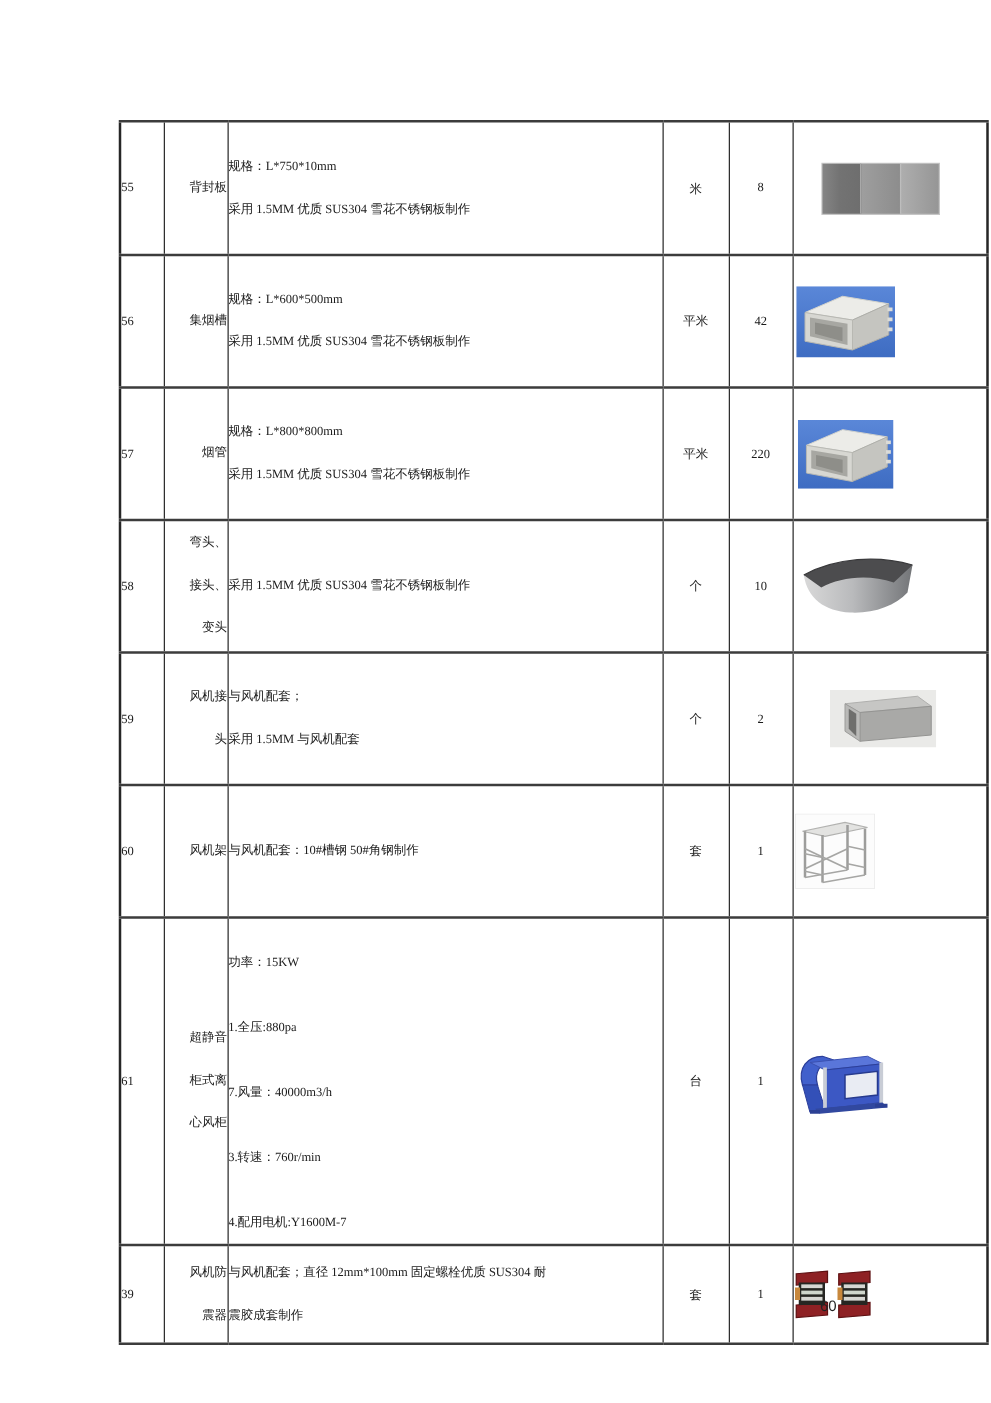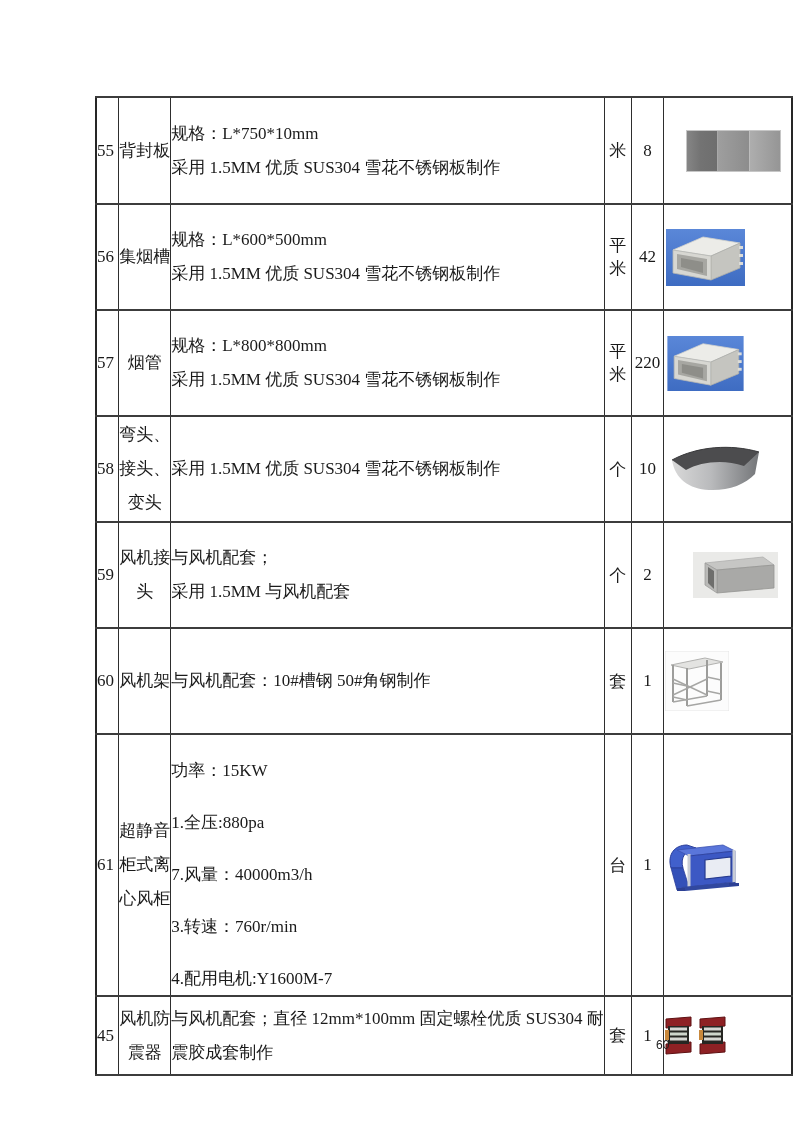--- a/index.html
+++ b/index.html
@@ -9,24 +9,24 @@
     overflow:hidden;
   }
   table.items{
     position:absolute;left:95px;top:96px;
     border-collapse:collapse;table-layout:fixed;
     border:2px solid #262626;
   }
   table.items td{
     border-left:1px solid #2e2e2e;border-right:1px solid #2e2e2e;
     border-top:2px solid #3c3c3c;border-bottom:2px solid #3c3c3c;
-    padding:0;font-size:17px;vertical-align:middle;overflow:hidden;
+    padding:0;font-size:10px;vertical-align:middle;overflow:hidden;
   }
   .cell-no{text-align:left;}
-  .cell-name{text-align:center;}
+  .cell-name{text-align:right;}
   .name-line{line-height:34px;white-space:nowrap;}
   .cell-spec{padding:0 4px 0 7px;text-align:left;}
   .spec-line{line-height:34px;white-space:nowrap;}
   tr.r61 .spec-line{line-height:32px;margin-top:20px;}
   .cell-unit,.cell-qty{text-align:center;}
   .cell-img{vertical-align:middle;}
   .imgwrap{display:flex;align-items:center;}
   .pagenum{
     position:absolute;left:656px;top:1038px;font-size:12px;
     font-family:"Liberation Sans","DejaVu Sans",sans-serif;color:#222;
@@ -261,21 +261,21 @@
           <rect x="67.5" y="12" width="3" height="33" fill="#c9cdd6"></rect>
           <polygon points="16,49 70,44 74,48 20,53" fill="#31489f"></polygon>
           <rect x="12" y="50" width="8" height="3" fill="#2c4094"></rect>
           <rect x="64" y="45" width="10" height="3" fill="#2c4094"></rect>
         </svg>
       </div>
     </td>
   </tr>
 
   <tr class="r62" style="height:79px">
-    <td class="cell-no">45</td>
+    <td class="cell-no">39</td>
     <td class="cell-name">
       <div class="name-line">风机防</div>
       <div class="name-line">震器</div>
     </td>
     <td class="cell-spec">
       <div class="spec-line">与风机配套；直径 12mm*100mm 固定螺栓优质 SUS304 耐</div>
       <div class="spec-line">震胶成套制作</div>
     </td>
     <td class="cell-unit">套</td>
     <td class="cell-qty">1</td>

